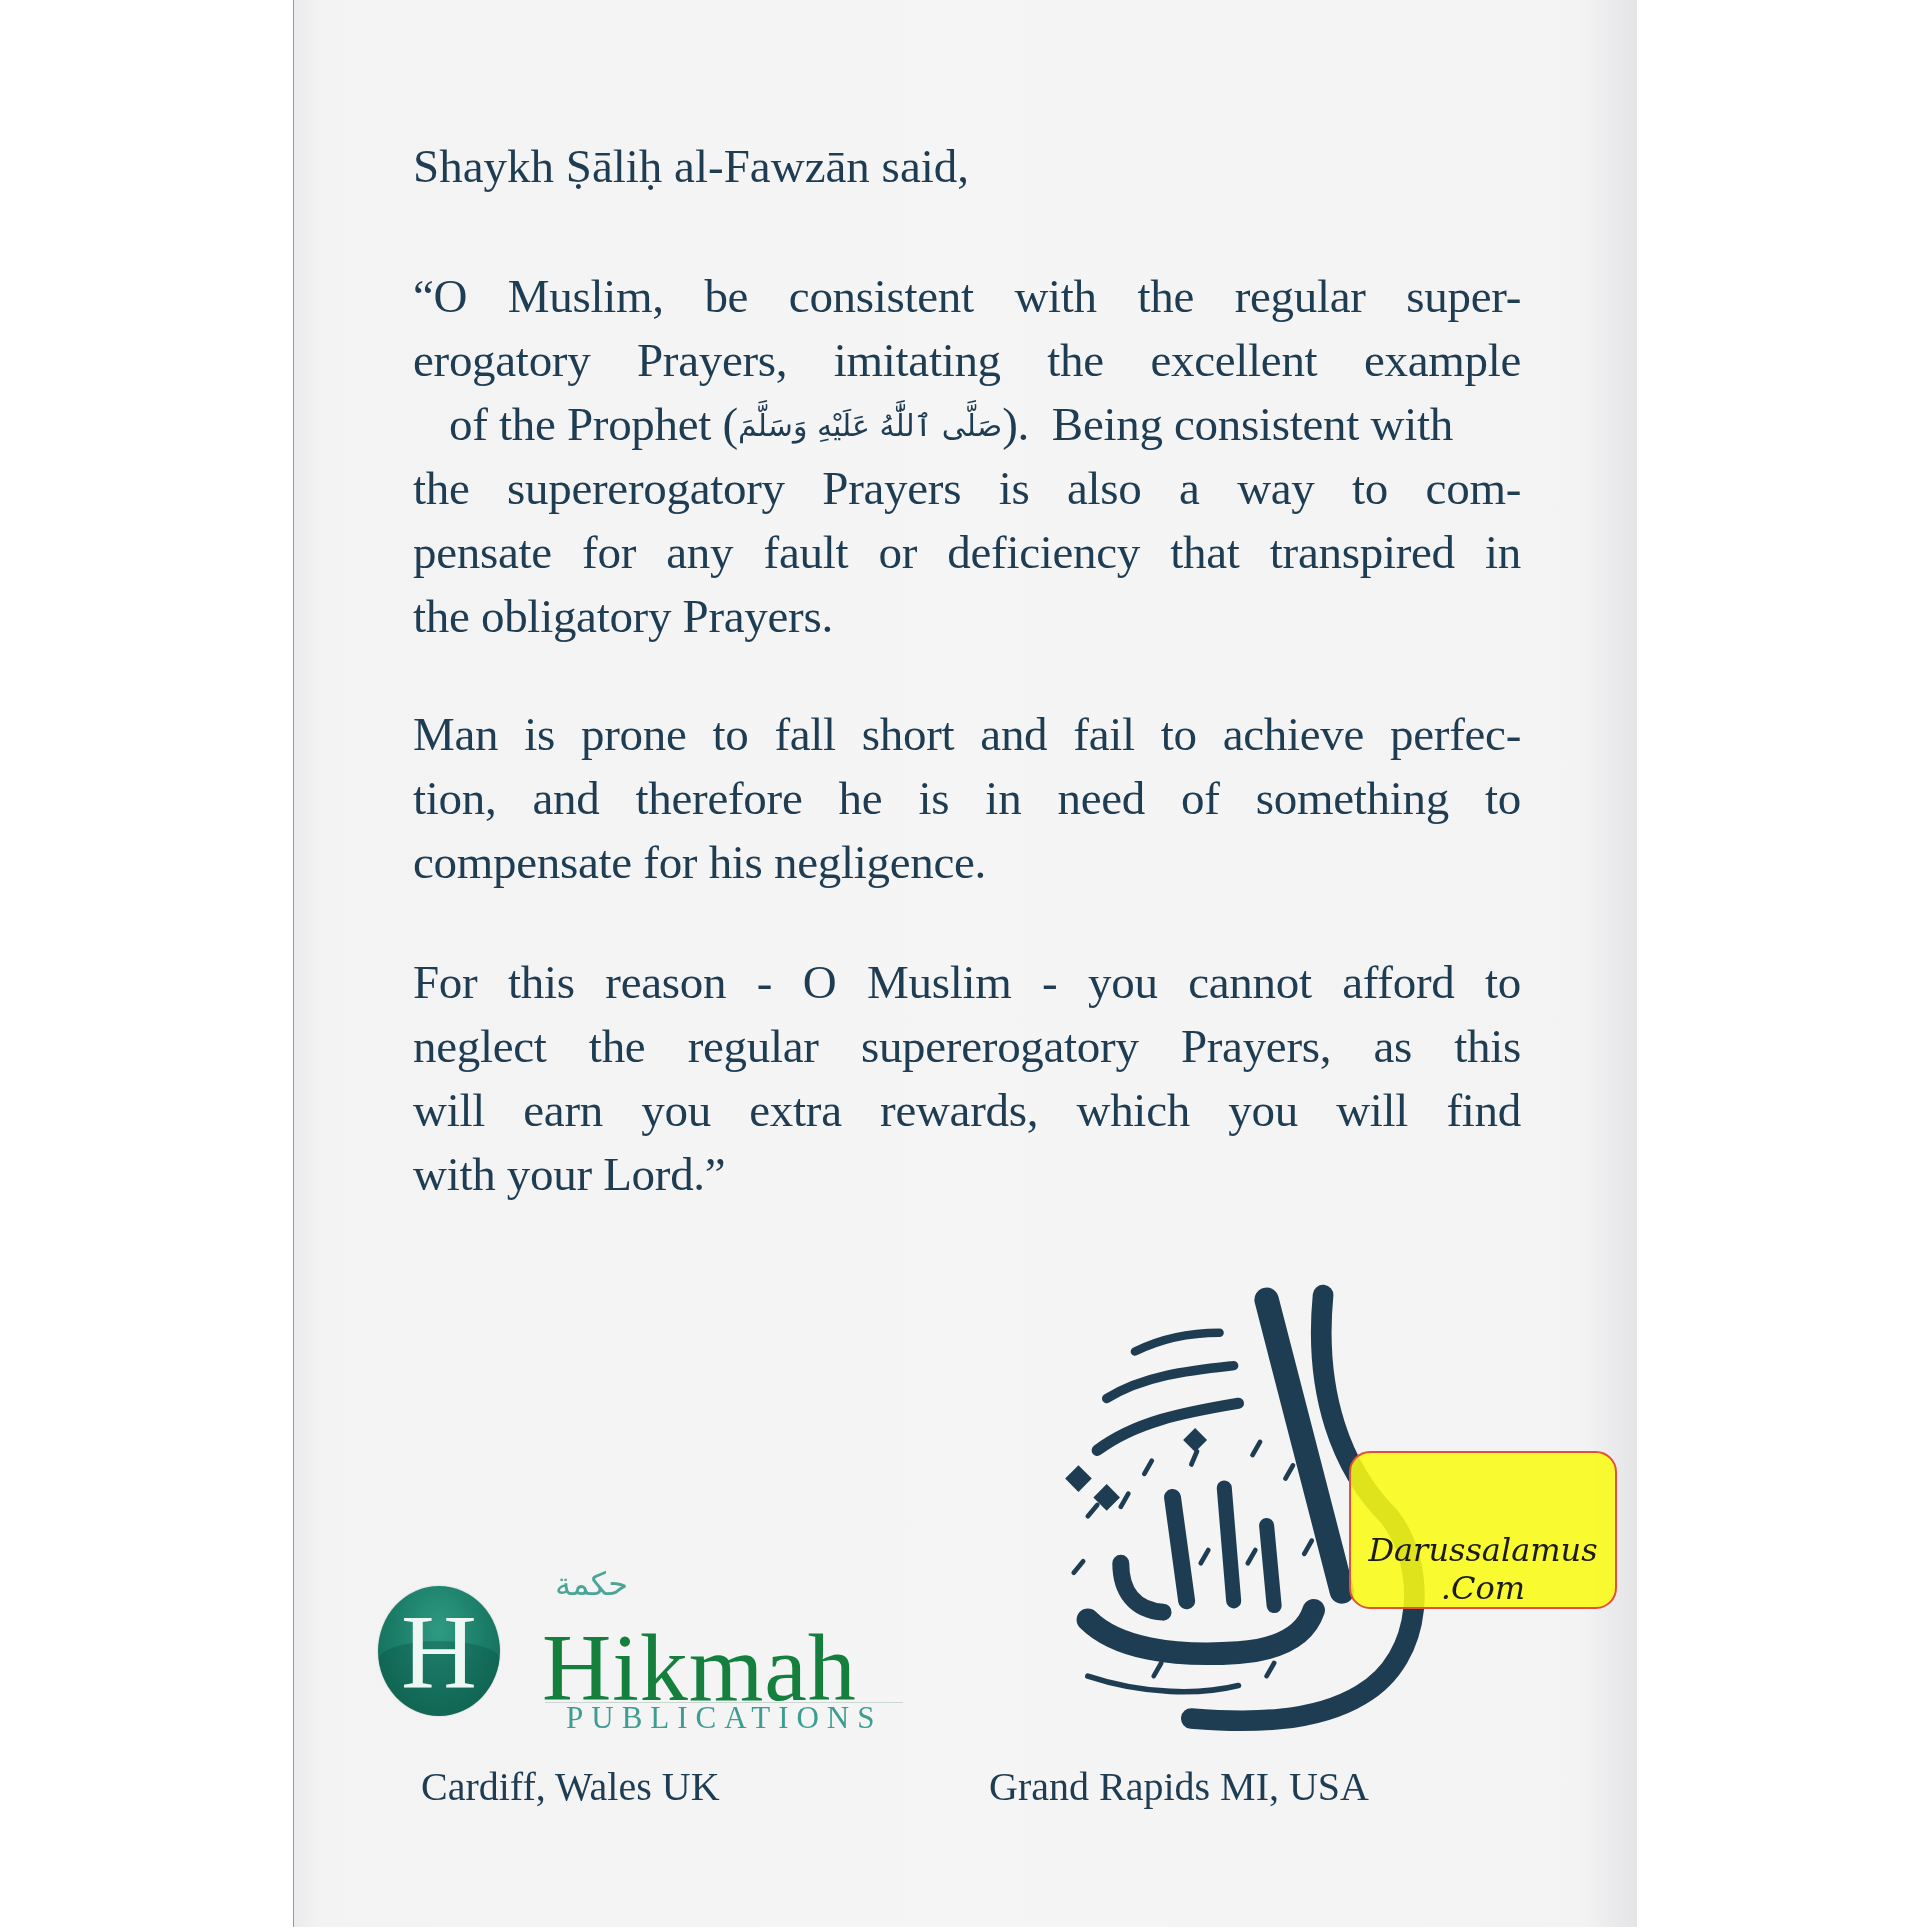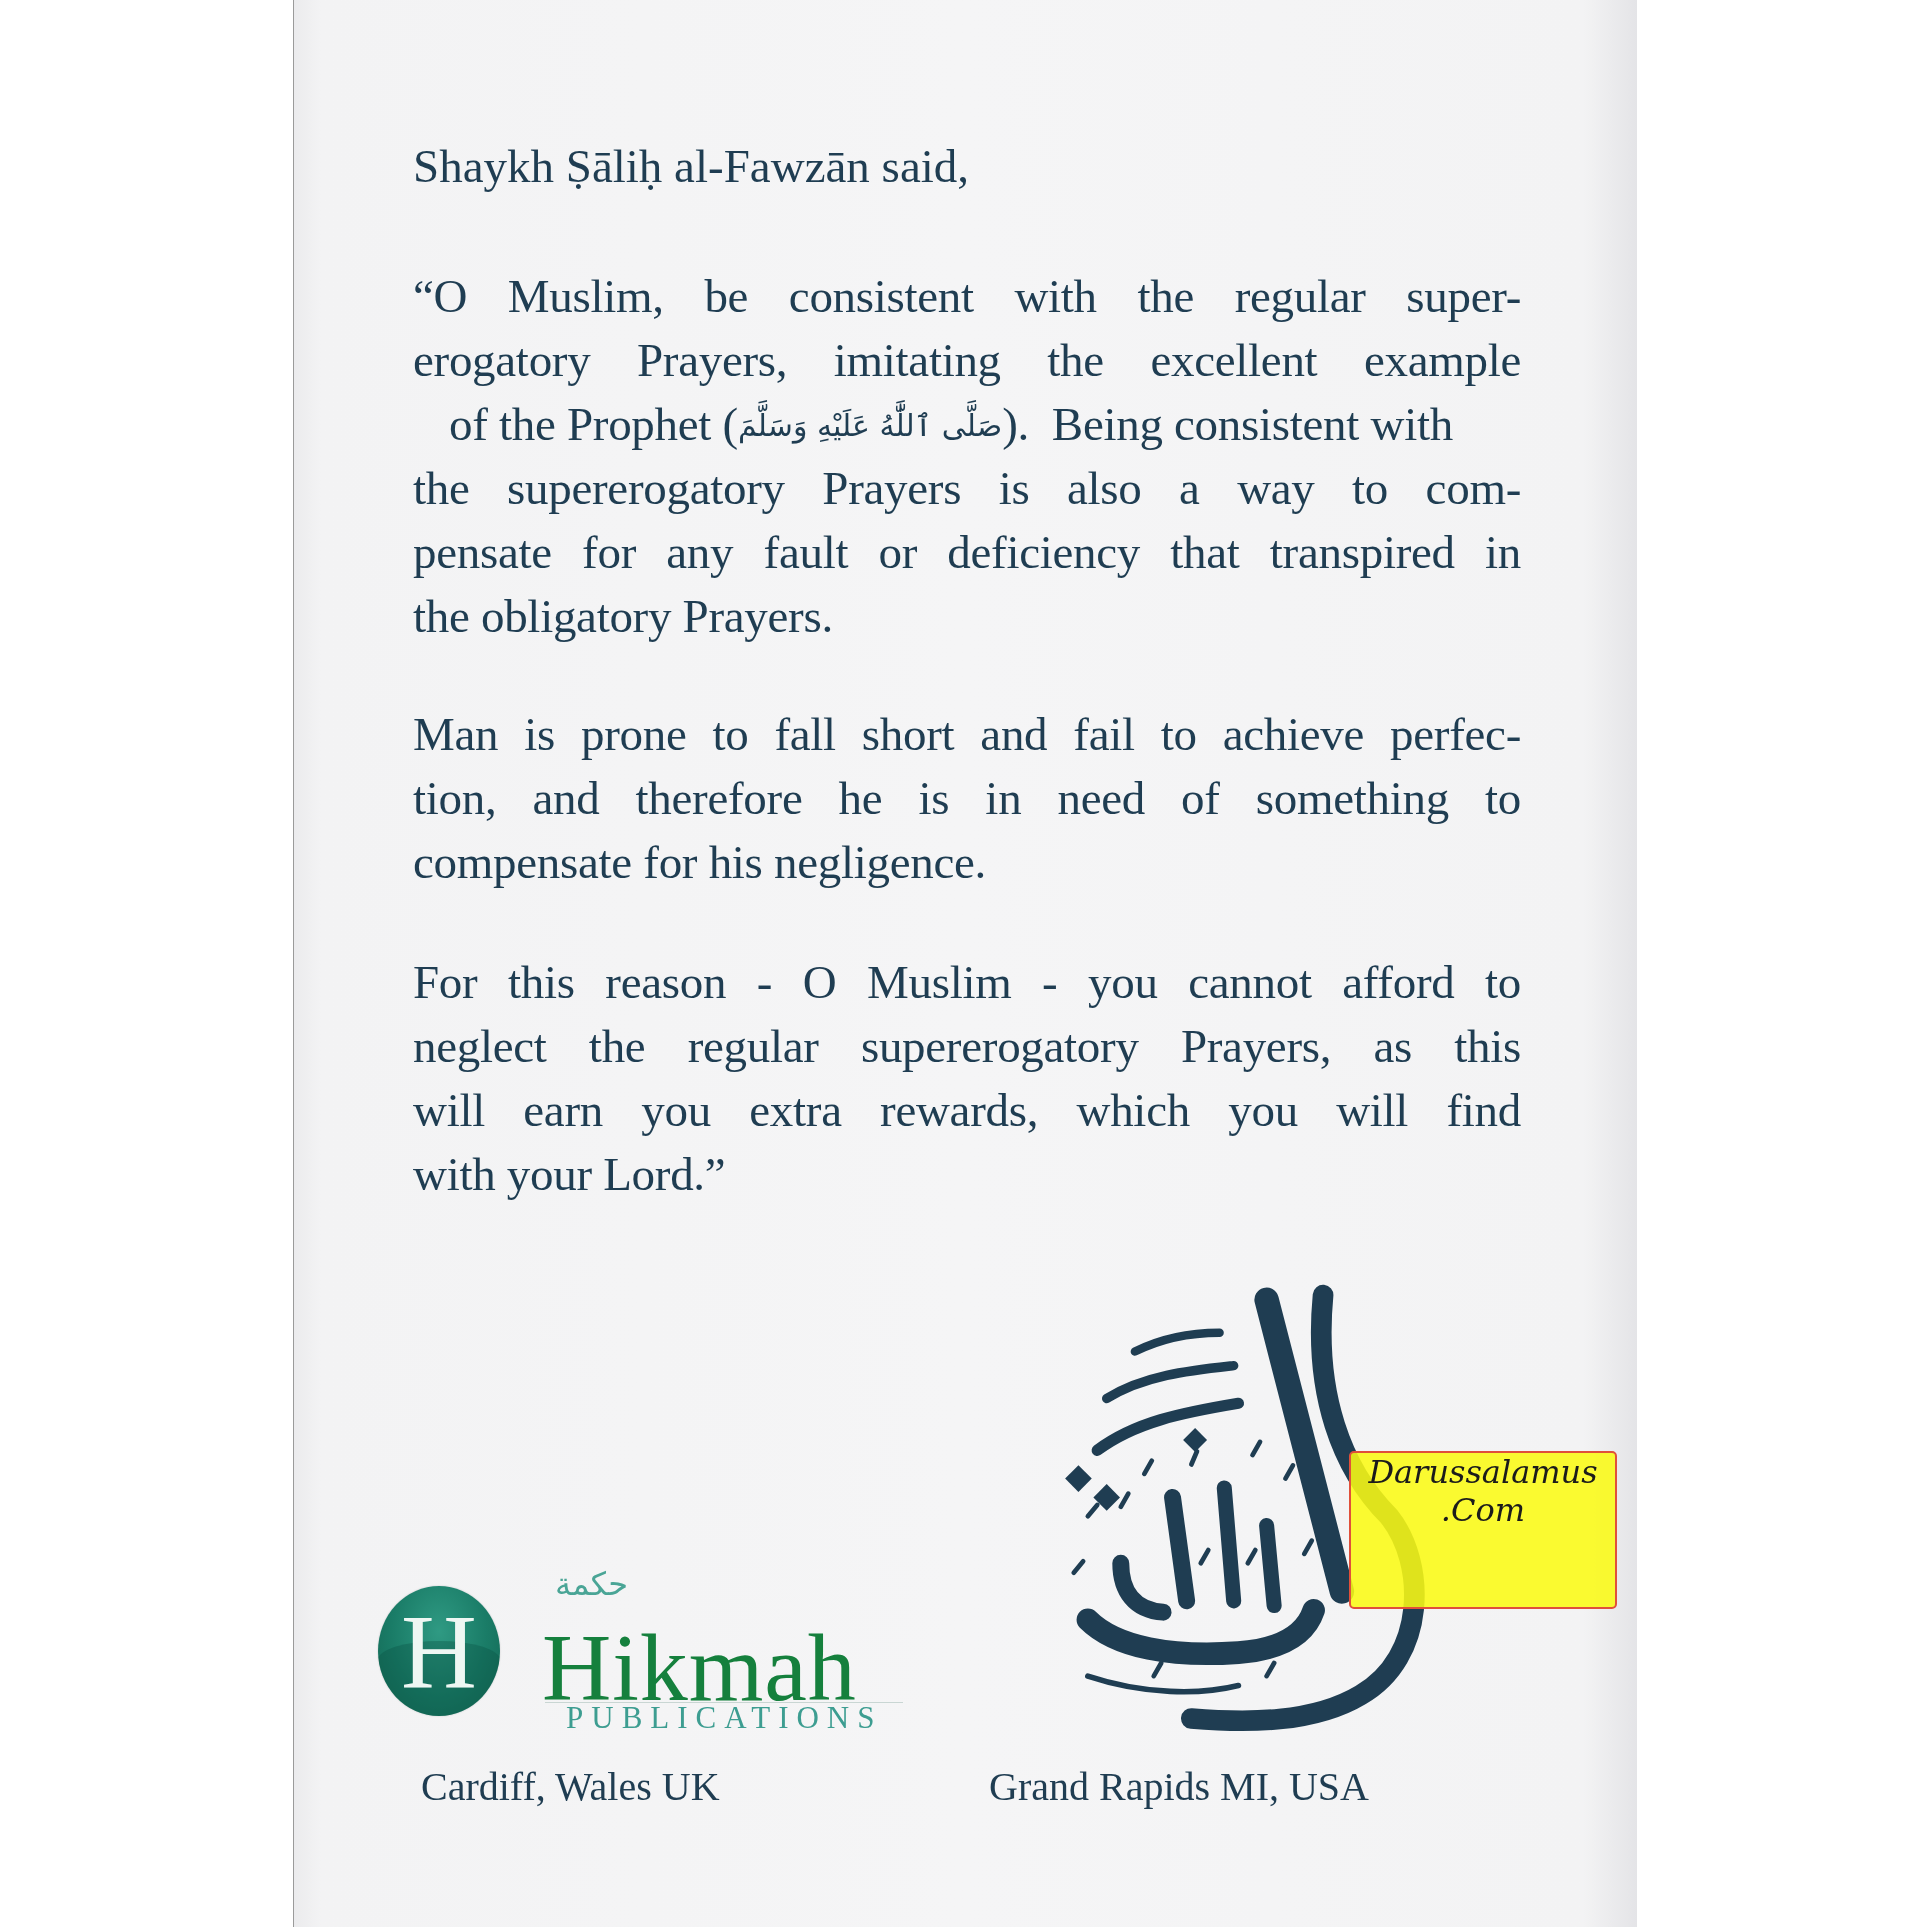--- a/index.html
+++ b/index.html
@@ -141,24 +141,24 @@
     }
     .maktabah svg { width: 100%; height: 100%; }
 
     
     .sticker {
       position: absolute;
       left: 1349px; top: 1451px;
       width: 268px; height: 158px;
       box-sizing: border-box;
       border: 2.8px solid #e0503a;
-      border-radius: 5px;
+      border-radius: 21px;
       background: rgba(250, 250, 20, 0.88);
       display: flex; flex-direction: column;
-      align-items: center; justify-content: flex-start;
+      align-items: center; justify-content: flex-end;
     }
     .sticker span {
       font-family: "DejaVu Serif", "Liberation Serif", serif;
       font-style: italic;
       font-size: 32px;
       line-height: 38px;
       color: #1b1b1b;
     }
   </style>
 </head>

